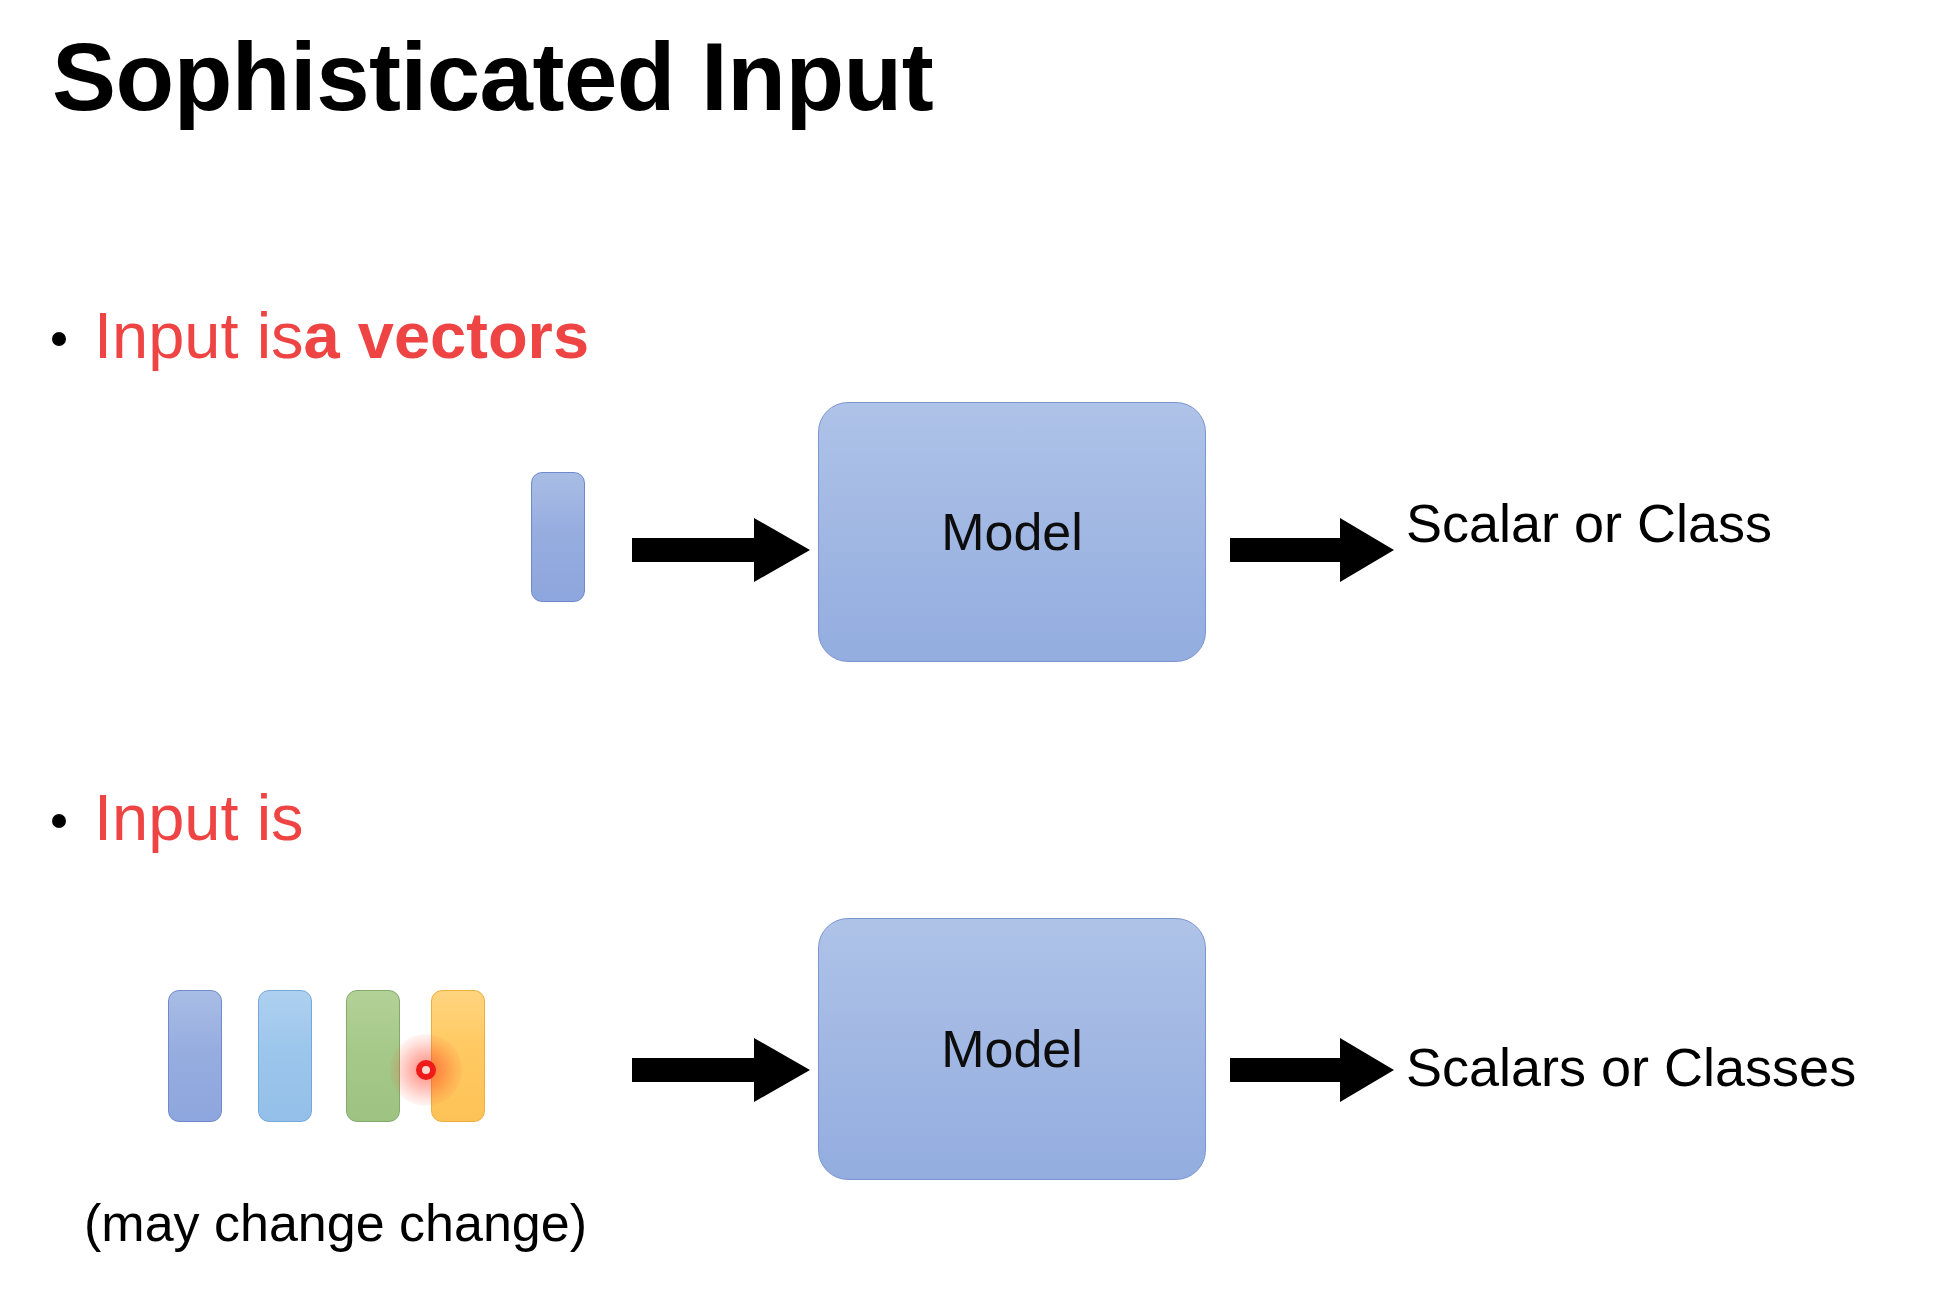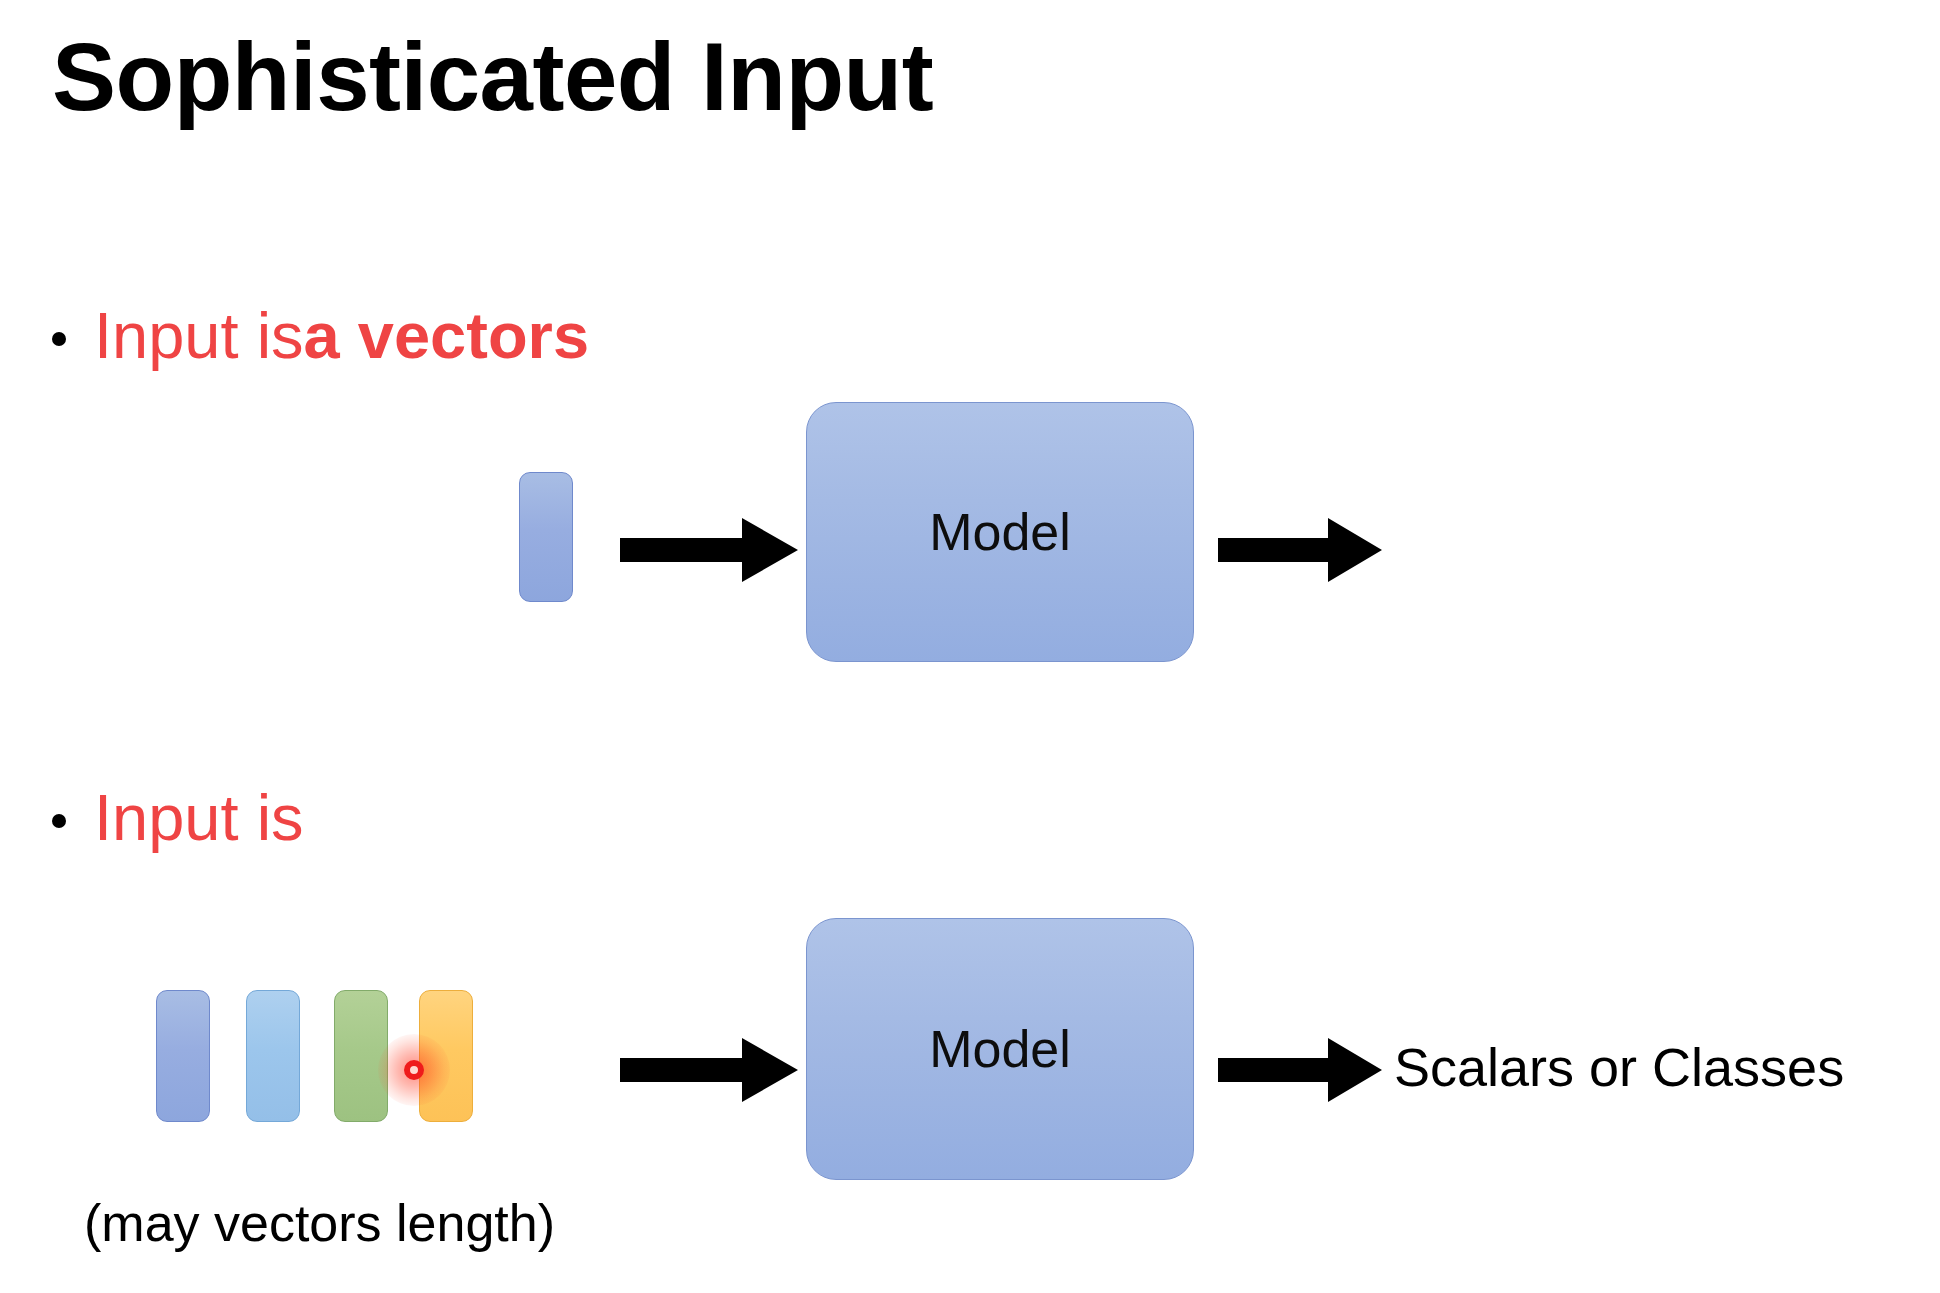--- a/index.html
+++ b/index.html
@@ -52,21 +52,21 @@
   }
   .bullet-normal { font-weight: 400; }
   .bullet-strong { font-weight: 700; }
 
   #bullet-1 { left: 52px; top: 300px; }
   #bullet-2 { left: 52px; top: 782px; }
 
   
   .diagram-row {
     position: absolute;
-    left: 0;
+    left: 12px;
     width: 1676px;
   }
   #diagram-row-1 { top: 420px; height: 260px; }
   #diagram-row-2 { top: 940px; height: 260px; }
 
   
   .vec-bar {
     position: absolute;
     border-radius: 11px;
     box-sizing: border-box;
@@ -223,20 +223,21 @@
   </svg>
 
   <div class="model-box" id="model-box-1">
     <span>Model</span>
   </div>
 
   <svg class="arrow" id="arrow-out-1" width="166" height="76" viewBox="0 0 166 76">
     <path d="M0 26 L110 26 L110 6 L164 38 L110 70 L110 50 L0 50 Z" fill="#000000"></path>
   </svg>
 
+  <div class="output-label" id="output-label-1">Scalar or Class</div>
 </div>
 
 <div class="bullet-line" id="bullet-2">
   <span class="bullet-dot"></span>
   <span class="bullet-normal">Input is </span>
 </div>
 
 <div class="diagram-row" id="diagram-row-2">
 
   <div class="vec-set">
@@ -259,13 +260,13 @@
     <span>Model</span>
   </div>
 
   <svg class="arrow" id="arrow-out-2" width="166" height="76" viewBox="0 0 166 76">
     <path d="M0 26 L110 26 L110 6 L164 38 L110 70 L110 50 L0 50 Z" fill="#000000"></path>
   </svg>
 
   <div class="output-label" id="output-label-2">Scalars or Classes</div>
 </div>
 
-<div id="footnote">(may vectors length)</div>
+<div id="footnote">(may change change)</div>
 
 </body></html>

